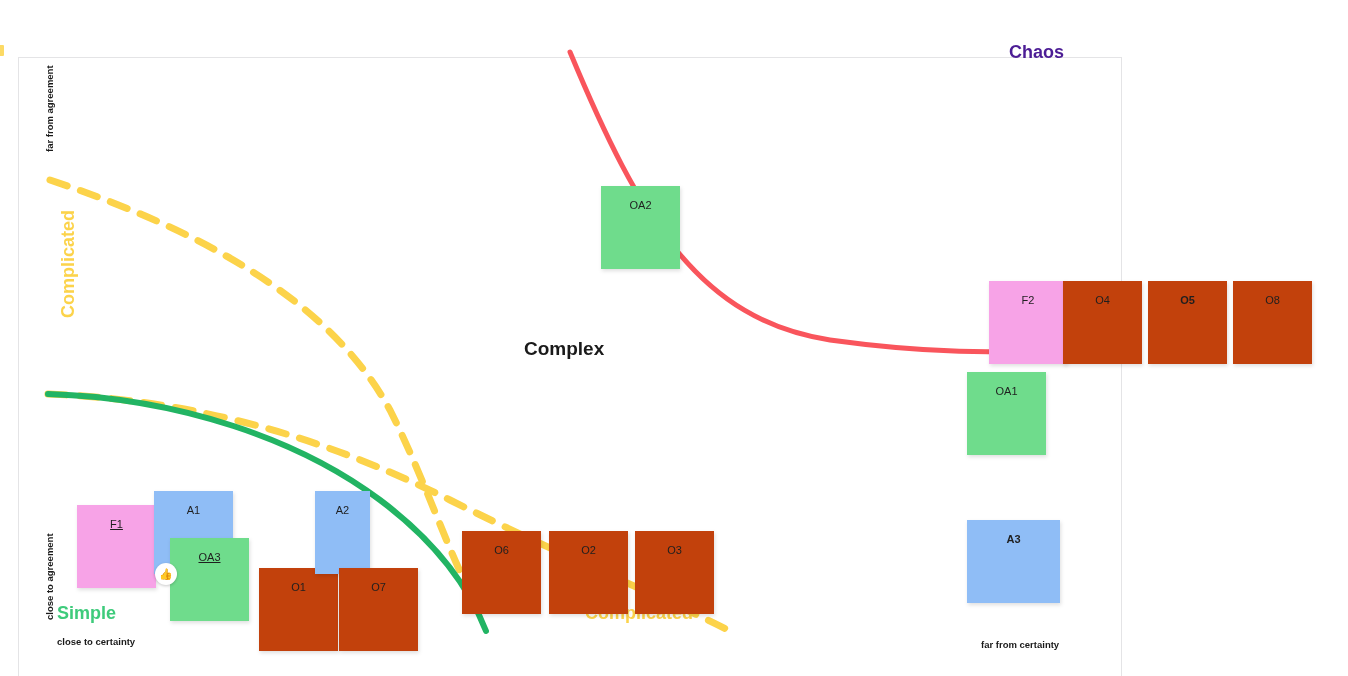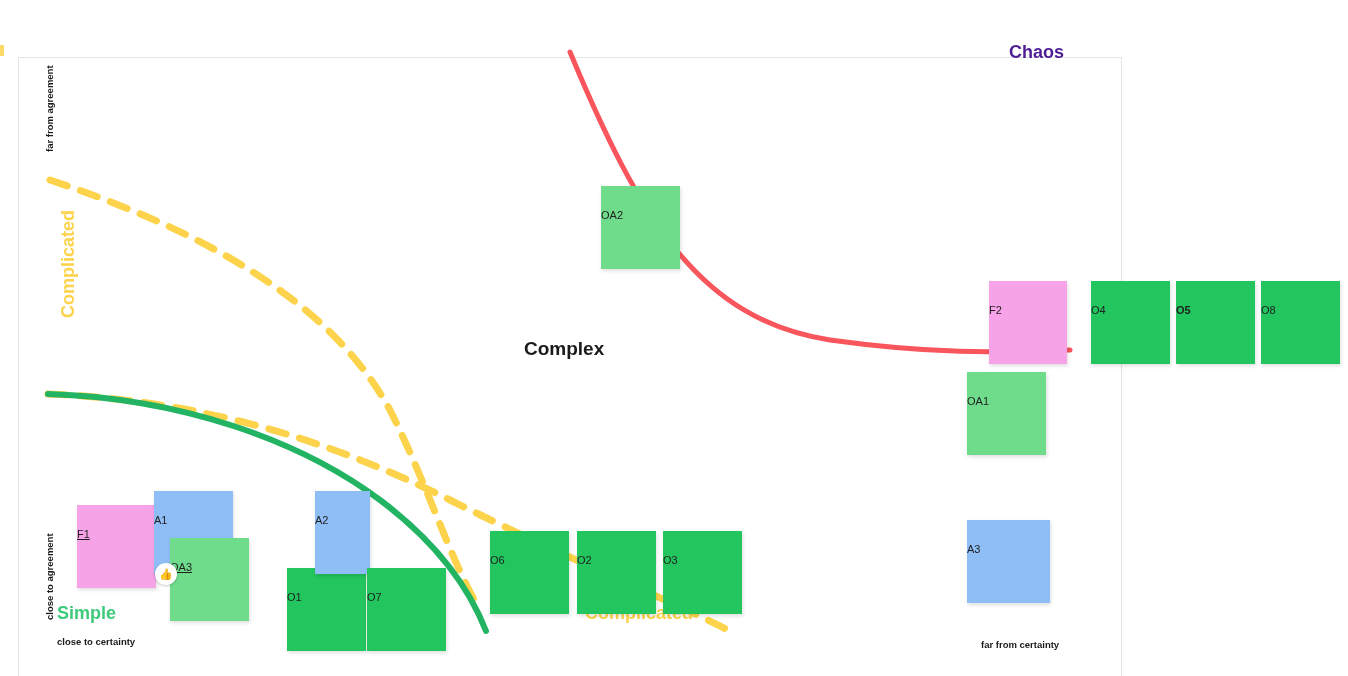--- a/index.html
+++ b/index.html
@@ -42,26 +42,26 @@
   .quad-simple    { font-size:18px; color:#3ecb7b; }
   .quad-compl-bot { font-size:18px; color:#fcd34a; }
   .quad-compl-left{
     font-size:18px; color:#fcd34a;
     transform-origin:0 0; transform:rotate(-90deg);
   }
 
   
   .note{
     position:absolute;
-    display:flex; justify-content:flex-start;
-    padding-top:23px;
+    display:flex; justify-content:center;
+    padding-top:13px;
     font-size:11px; color:#1f1f1f;
     box-shadow:1px 2px 4px rgba(0,0,0,.13);
   }
-  .note-yellow{ background:#22c55e;margin-left:28px; }
+  .note-yellow{ background:#c2410c; }
   .note-green { background:#6fdc8c; }
   .note-blue  { background:#8fbdf6; }
   .note-pink  { background:#f7a3e7; }
 
   
   .reaction{
     position:absolute;
     width:22px; height:22px; border-radius:50%;
     background:#fff; box-shadow:0 1px 3px rgba(0,0,0,.22);
     display:flex; align-items:center; justify-content:center;
@@ -117,21 +117,21 @@
       </div>
       <div class="note note-yellow" style="left: 1148px; top: 281px; width: 79px; height: 83px; font-weight: bold;">
         <span>O5</span>
       </div>
       <div class="note note-yellow" style="left: 1233px; top: 281px; width: 79px; height: 83px;">
         <span>O8</span>
       </div>
       <div class="note note-green" style="left: 967px; top: 372px; width: 79px; height: 83px;">
         <span>OA1</span>
       </div>
-      <div class="note note-blue" style="left: 967px; top: 520px; width: 83px; height: 83px;">
+      <div class="note note-blue" style="left: 967px; top: 520px; width: 93px; height: 83px; font-weight: bold;">
         <span>A3</span>
       </div>
       <div class="note note-pink" style="left: 77px; top: 505px; width: 79px; height: 83px; text-decoration: underline;">
         <span>F1</span>
       </div>
       <div class="note note-blue" style="left: 154px; top: 491px; width: 79px; height: 83px;">
         <span>A1</span>
       </div>
       <div class="note note-green" style="left: 170px; top: 538px; width: 79px; height: 83px; text-decoration: underline;">
         <span>OA3</span>

